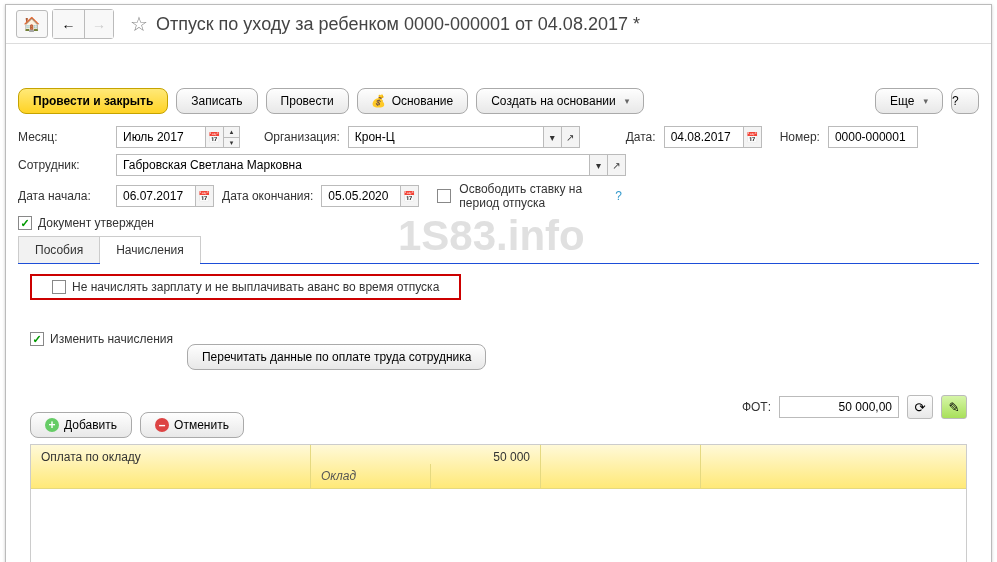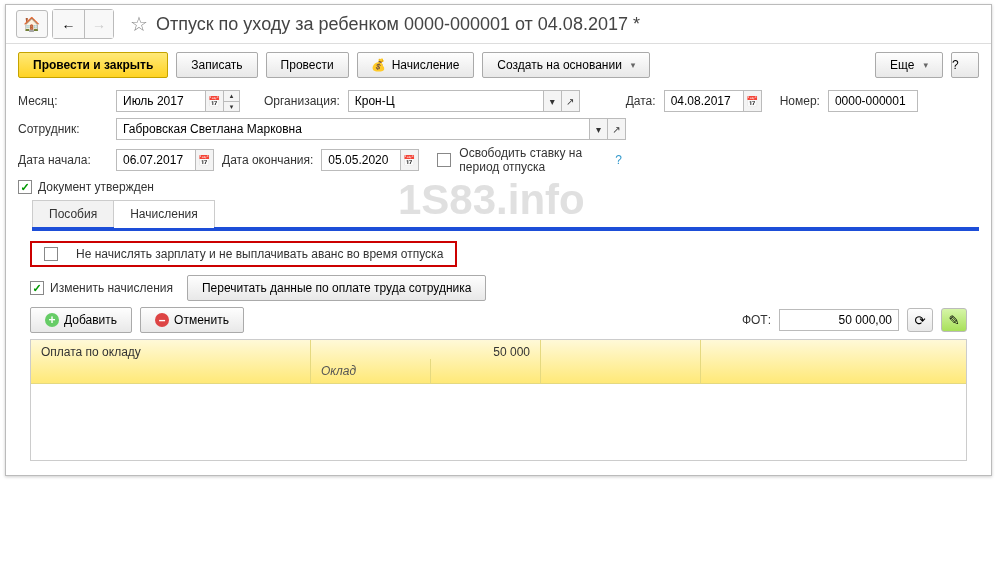--- a/index.html
+++ b/index.html
@@ -9,47 +9,47 @@
     .titlebar { display: flex; align-items: center; padding: 4px 10px; border-bottom: 1px solid #ddd; background: #fff; }
     .nav-btn { width: 28px; height: 28px; border: 1px solid #bbb; background: #f8f8f8; border-radius: 3px; margin-right: 4px; cursor: pointer; display: flex; align-items: center; justify-content: center; font-size: 14px; }
     .nav-btn:first-child { width: 32px; }
     .nav-group { display: flex; border: 1px solid #bbb; border-radius: 3px; margin-right: 12px; }
     .nav-group .nav-btn { border: none; border-right: 1px solid #bbb; margin: 0; border-radius: 0; }
     .nav-group .nav-btn:last-child { border-right: none; }
     .star-icon { margin: 0 8px 0 4px; color: #888; font-size: 20px; cursor: pointer; }
     .title { font-size: 18px; color: #444; }
     
     .toolbar { display: flex; align-items: center; padding: 8px 12px; gap: 8px; }
-    .btn { padding: 5px 14px; border: 1px solid #aaa; background: linear-gradient(#fefefe,#e8e8e8); border-radius: 2px; cursor: pointer; font-size: 12px; display: inline-flex; align-items: center; gap: 5px; }
+    .btn { padding: 5px 14px; border: 1px solid #aaa; background: linear-gradient(#fefefe,#e8e8e8); border-radius: 8px; cursor: pointer; font-size: 12px; display: inline-flex; align-items: center; gap: 5px; margin-top: 36px; }
     .btn.primary { background: linear-gradient(#ffe978,#ffd324); border-color: #c5a300; font-weight: bold; }
     .spacer { flex: 1; }
     .dropdown-caret::after { content: "▾"; margin-left: 4px; color: #666; font-size: 9px; }
     
     .form-section { padding: 4px 12px; }
     .form-row { display: flex; align-items: center; margin-bottom: 6px; gap: 8px; }
     .label { min-width: 90px; color: #333; }
     .input { border: 1px solid #bbb; background: #fff; padding: 3px 6px; height: 22px; font-size: 12px; }
     .input-group { display: flex; }
     .input-group .input { border-radius: 0; }
     .input-btn { width: 18px; height: 22px; border: 1px solid #bbb; border-left: none; background: #f4f4f4; cursor: pointer; display: flex; align-items: center; justify-content: center; font-size: 10px; }
     .date-spinner { width: 16px; display: flex; flex-direction: column; }
     .date-spinner div { flex: 1; border: 1px solid #bbb; border-left: none; background: #f4f4f4; font-size: 7px; text-align: center; line-height: 9px; cursor: pointer; }
     .date-spinner div:first-child { border-bottom: none; }
     
     .checkbox-row { display: flex; align-items: center; gap: 6px; }
     .checkbox { width: 14px; height: 14px; border: 1px solid #888; cursor: pointer; display: inline-flex; align-items: center; justify-content: center; background: #fff; }
     .checkbox.checked::after { content: "✓"; color: #090; font-size: 11px; font-weight: bold; }
     
-    .tabs { display: flex; border-bottom: 4px solid #1d4ed8; margin-top: 6px; margin-left: 14px; }
+    .tabs { display: flex; border-bottom: 1px solid #1d4ed8; margin-top: 6px; }
     .tab { padding: 6px 16px; border: 1px solid #ccc; border-bottom: none; background: #f2f2f2; cursor: pointer; margin-right: -1px; position: relative; }
     .tab.active { background: #fff; z-index: 1; }
     .tab.active::after { content: ""; position: absolute; left: 0; right: 0; bottom: -1px; height: 1px; background: #fff; }
     
     .tab-content { padding: 10px 12px; }
-    .highlight-box { border: 2px solid #c00; padding: 4px 12px; display: inline-flex; align-items: center; gap: 18px; margin-bottom: 8px; }
+    .highlight-box { border: 2px solid #c00; padding: 4px 20px; display: inline-flex; align-items: center; gap: 6px; margin-bottom: 8px; }
     
     .watermark { position: absolute; font-size: 42px; color: #e0e0e0; font-weight: bold; pointer-events: none; z-index: 0; }
     .rel { position: relative; }
     
     .sub-toolbar { display: flex; align-items: center; gap: 8px; margin: 6px 0; }
     .icon-btn { width: 26px; height: 24px; border: 1px solid #bbb; background: linear-gradient(#fefefe,#e8e8e8); border-radius: 3px; cursor: pointer; display: flex; align-items: center; justify-content: center; }
     
     .table { border: 1px solid #ccc; width: 100%; }
     .table-header { display: flex; background: linear-gradient(#f8f8f8,#eee); border-bottom: 1px solid #ccc; }
     .th { padding: 6px 10px; border-right: 1px solid #ddd; font-size: 12px; color: #444; }
@@ -76,21 +76,21 @@
     <span class="star-icon">☆</span>
     <span class="title">Отпуск по уходу за ребенком 0000-000001 от 04.08.2017 *</span>
   </div>
 
   <div class="toolbar">
     <button class="btn primary">Провести и закрыть</button>
     <button class="btn">Записать</button>
     <button class="btn">Провести</button>
     <button class="btn">
         <span>💰</span>
-        <span>Начисление</span>
+        <span>Основание</span>
       </button>
     <button class="btn dropdown-caret">Создать на основании</button>
     <div class="spacer"></div>
     <button class="btn dropdown-caret">Еще</button>
     <button class="btn" style="width:28px;padding:5px 0;text-align:center;">?</button>
   </div>
 
   <div class="form-section">
     <div class="form-row">
       <span class="label">Месяц:</span>

